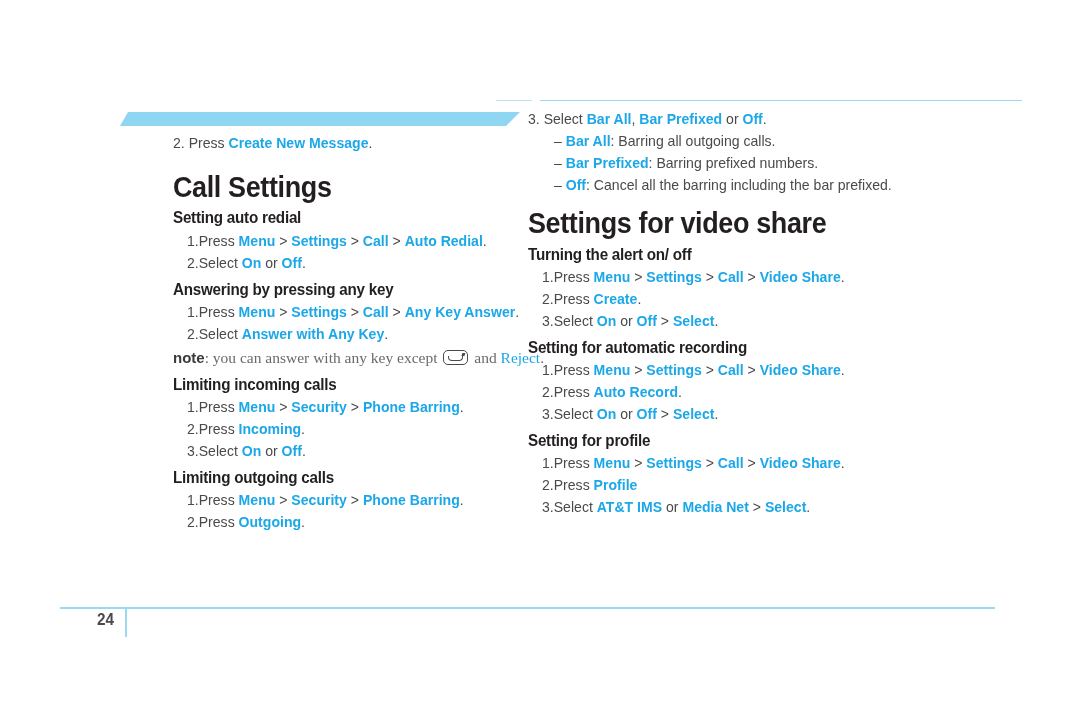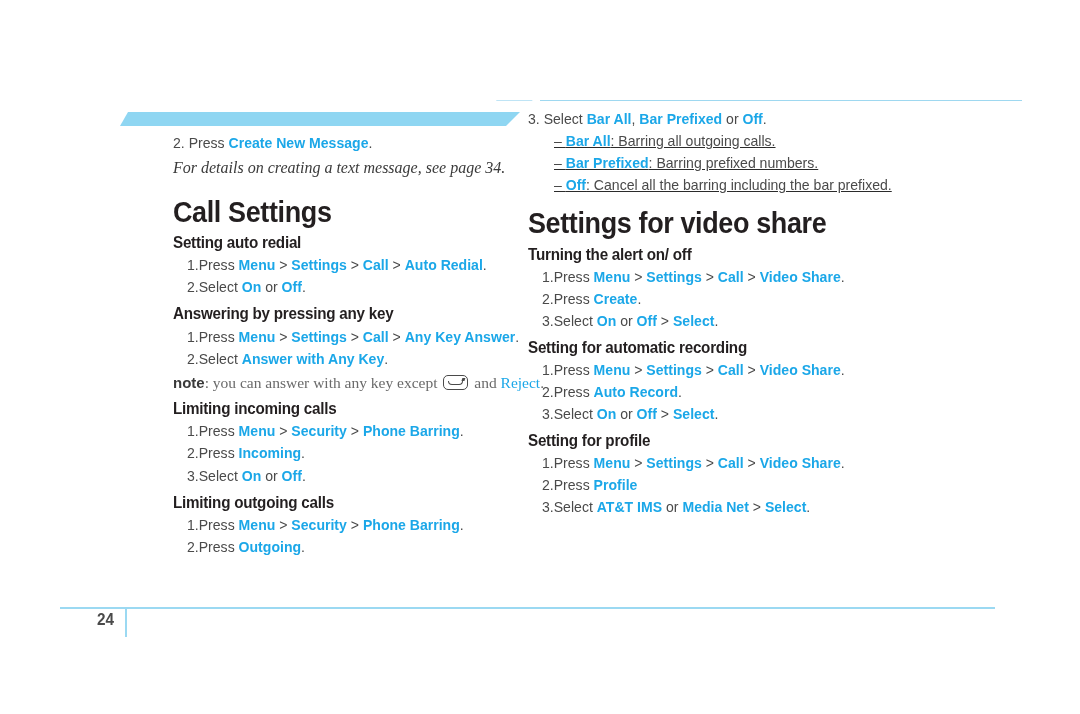--- a/index.html
+++ b/index.html
@@ -173,21 +173,21 @@
     top: 2.2px;
     width: 2.6px;
     height: 2.6px;
     background: #4a4a4a;
     transform: skewX(-18deg);
   }
   .gap-lg { height: 18px; }
   .gap-md { height: 12px; }
   .gap-sm { height: 6px; }
   .list { margin-top: 2px; padding-left: 14px; }
-  .sublist { padding-left: 26px; text-decoration: underline; }
+  .sublist { padding-left: 26px; }
 
   
   .footer-rule {
     position: absolute;
     left: 60px;
     top: 607px;
     width: 935px;
     height: 0;
     border-top: 2.4px solid #9bd9f2;
   }
@@ -221,21 +221,20 @@
     <div class="band-slant"></div>
     <div class="band-rule"></div>
   </div>
 
   <div class="col-left">
     <div class="step">
       <span class="num">2.</span>
       <span>Press</span>
       <span class="kw">Create New Message</span><span>.</span>
     </div>
-    <div class="serif-italic" style="margin-top:3px;">For details on creating a text message, see page 34.</div>
 
     <div class="gap-lg"></div>
     <div class="h1">Call Settings</div>
 
     <div id="left-sections">
         <div class="gap-sm"></div>
         <div class="h2">Setting auto redial</div>
         <div class="list">
           <div class="step"><span class="num">1. </span><span>Press </span><span class="kw">Menu</span><span> &gt; </span><span class="kw">Settings</span><span> &gt; </span><span class="kw">Call</span><span> &gt; </span><span class="kw">Auto Redial</span><span>.</span></div>
           <div class="step"><span class="num">2. </span><span>Select </span><span class="kw">On</span><span> or </span><span class="kw">Off</span><span>.</span></div>

